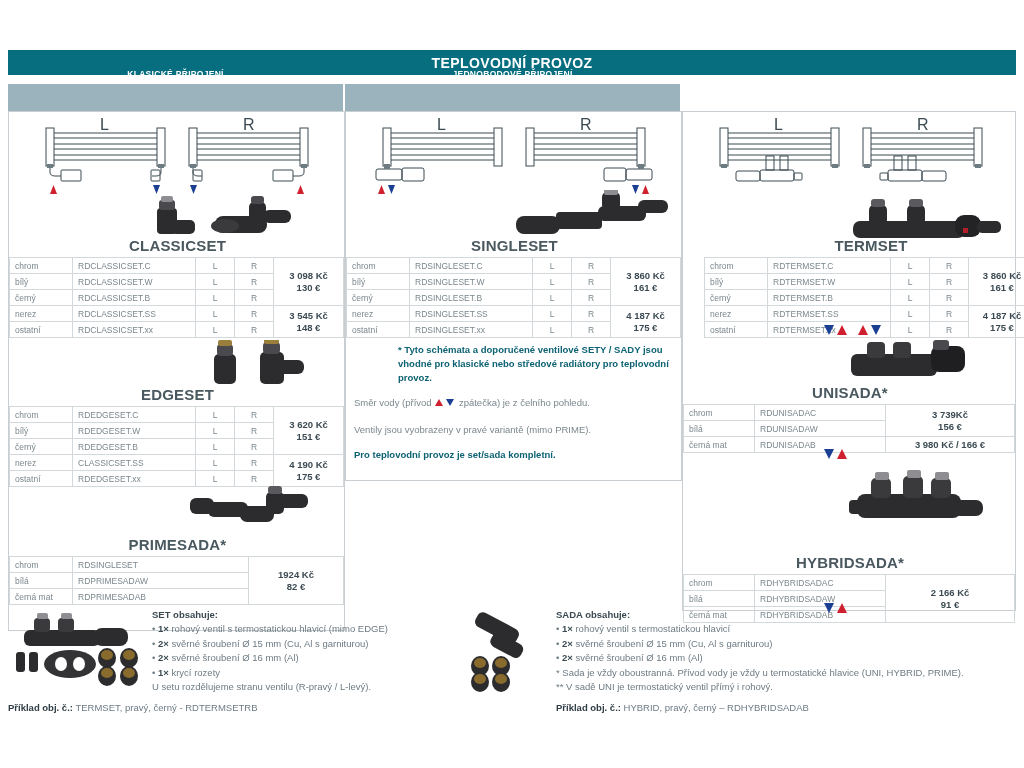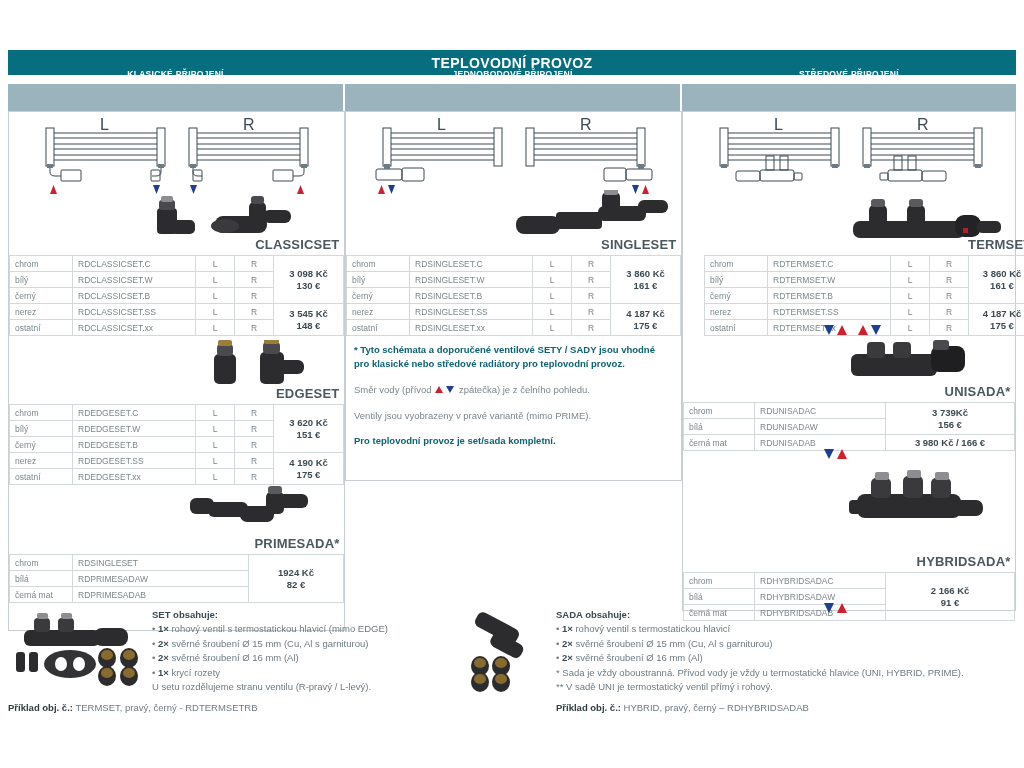--- a/index.html
+++ b/index.html
@@ -34,39 +34,39 @@
 
   
   .schem{position:absolute;}
 
   
   .photo{position:absolute;}
 
   
   .ptable{position:absolute;border-collapse:collapse;font-size:8.5px;}
   .ptable .title{
-    font-size:13px;font-weight:bold;color:#4a585f;letter-spacing:.2px;
-    padding:3px 4px 3px 6px;border:none;text-align:right;
+    font-size:15px;font-weight:bold;color:#4a585f;letter-spacing:.2px;
+    padding:3px 4px 3px 6px;border:none;text-align:center;
   }
   .ptable td{
     border:1px solid #d3d8db;padding:1px 5px;color:#7b878d;height:13px;
     white-space:nowrap;
   }
   .ptable td.col-name{width:52px;}
   .ptable td.col-code{width:112px;}
   .ptable td.col-lr{width:28px;text-align:center;}
   .ptable td.price{
     text-align:center;color:#3b4a52;font-weight:bold;font-size:9.5px;
     line-height:1.25;
   }
   .ptable td.nb{border:none;}
 
   
   .note{position:absolute;font-size:9.5px;line-height:1.45;}
-  .note .hl{color:#0d6273;font-weight:bold;}
+  .note .hl{color:#0d6273;font-weight:bold;margin-left:44px;}
   .note .gray{color:#7b878d;}
   .note .bold-teal{color:#0d6273;font-weight:bold;}
 
   
   .infoblk{position:absolute;font-size:9.5px;line-height:1.52;color:#6d7b83;}
   .infoblk .hd{font-weight:bold;color:#3b4a52;font-size:9.5px;}
   .infoblk b{color:#3b4a52;}
   .example{position:absolute;font-size:9.5px;color:#6d7b83;}
   .example b{color:#2f3c43;}
 </style>
@@ -79,24 +79,20 @@
     <span>TEPLOVODNÍ PROVOZ</span>
   </div>
 
   <div class="subhead c1">
     <span>KLASICKÉ PŘIPOJENÍ</span>
     <span>(Z2)</span>
   </div>
   <div class="subhead c2">
     <span>JEDNOBODOVÉ PŘIPOJENÍ</span>
     <span>(Z7)</span>
-  </div>
-  <div class="subhead c3">
-    <span>STŘEDOVÉ PŘIPOJENÍ</span>
-    <span>(Z4)</span>
   </div>
 
   <div class="colbox" style="left:8px;top:111px;width:337px;height:520px;"></div>
   <div class="colbox" style="left:345px;top:111px;width:337px;height:370px;"></div>
   <div class="colbox" style="left:682px;top:111px;width:334px;height:500px;"></div>
 
   <svg class="schem" style="left:14px;top:114px;" width="325" height="72" viewBox="0 0 325 72">
     <g stroke="#3b4a52" stroke-width="1" fill="none">
 
       <rect x="32" y="14" width="8" height="38"></rect>
@@ -436,21 +432,21 @@
       <td class="col-lr">R</td>
     </tr>
     <tr>
       <td>černý</td>
       <td>RDEDGESET.B</td>
       <td class="col-lr">L</td>
       <td class="col-lr">R</td>
     </tr>
     <tr>
       <td>nerez</td>
-      <td>RDEDGESET.SS</td>
+      <td>CLASSICSET.SS</td>
       <td class="col-lr">L</td>
       <td class="col-lr">R</td>
       <td class="price" rowspan="2">
         <span>4 190 Kč</span><br>
         <span>175 €</span>
       </td>
     </tr>
     <tr>
       <td>ostatní</td>
       <td>RDEDGESET.xx</td>

